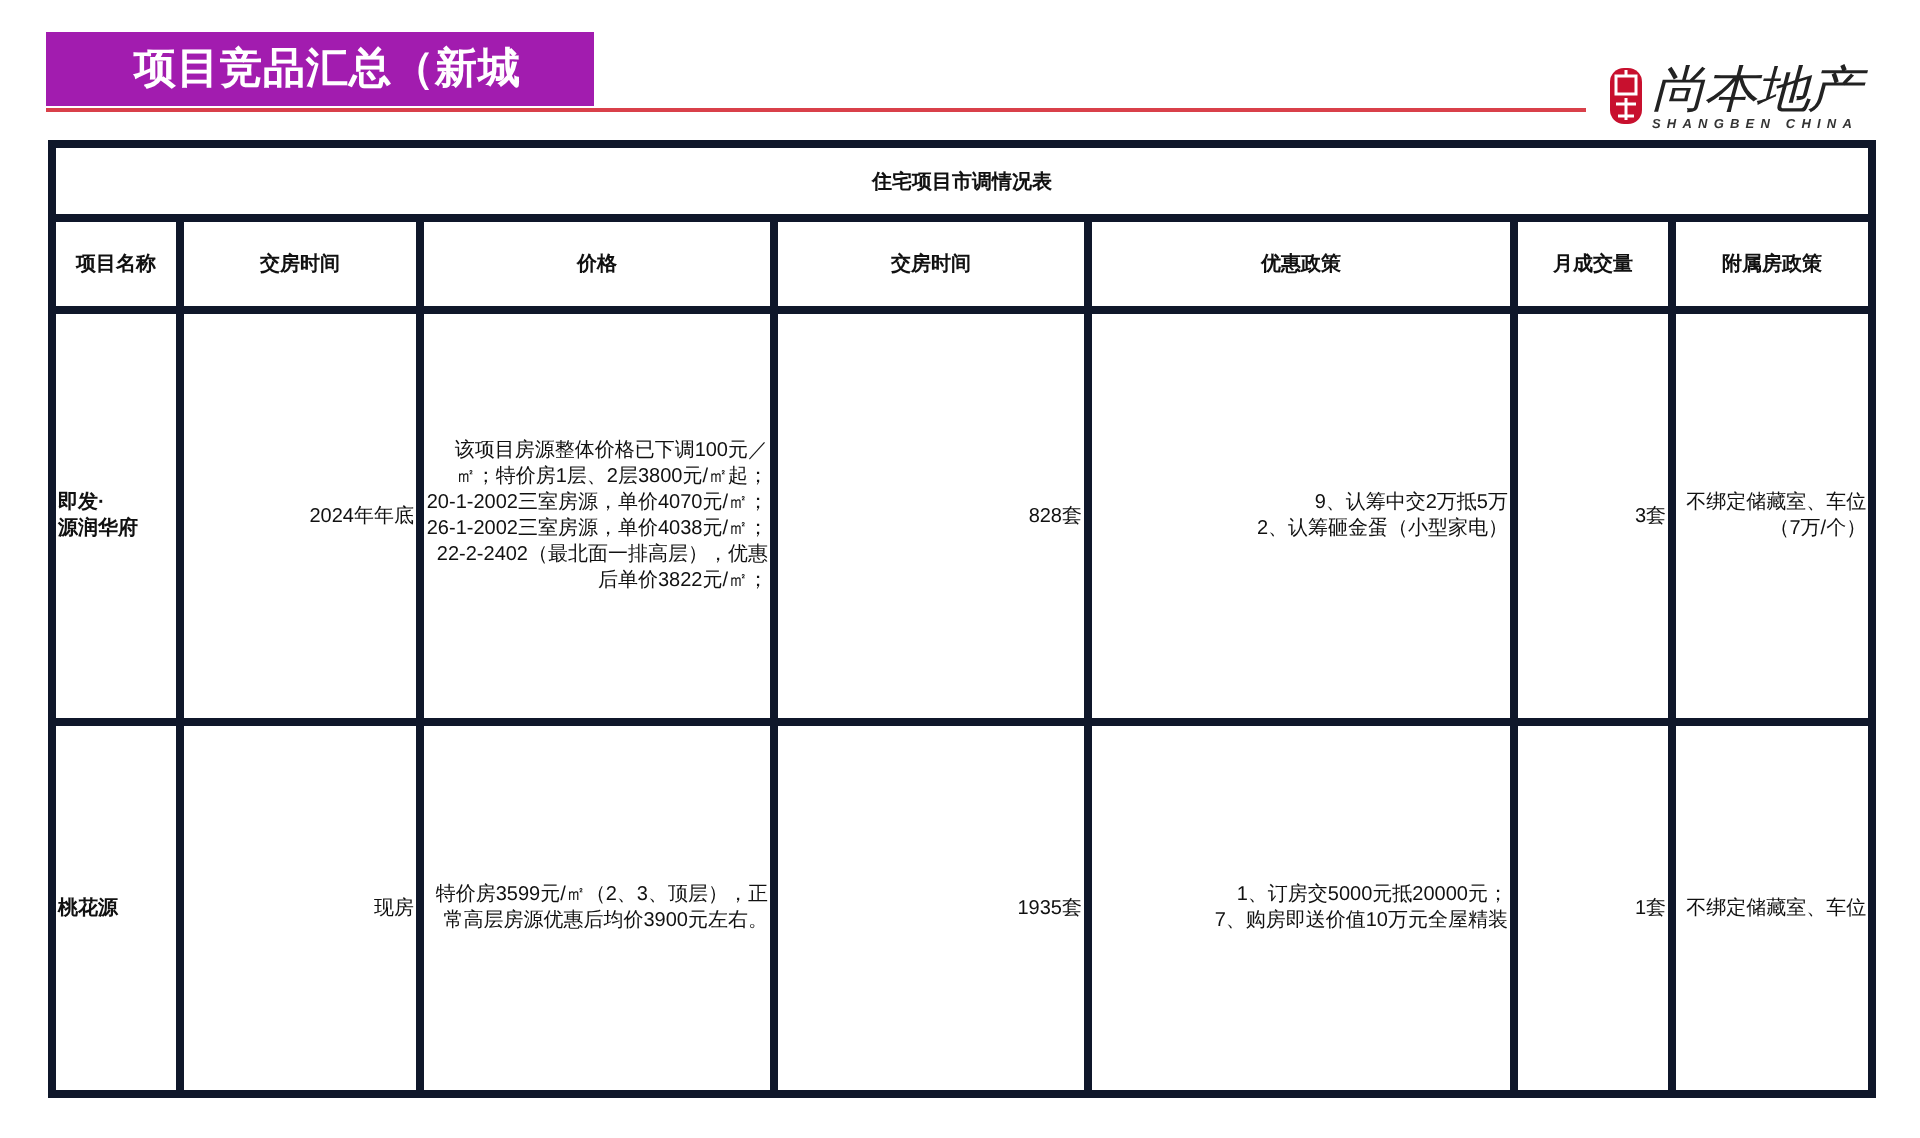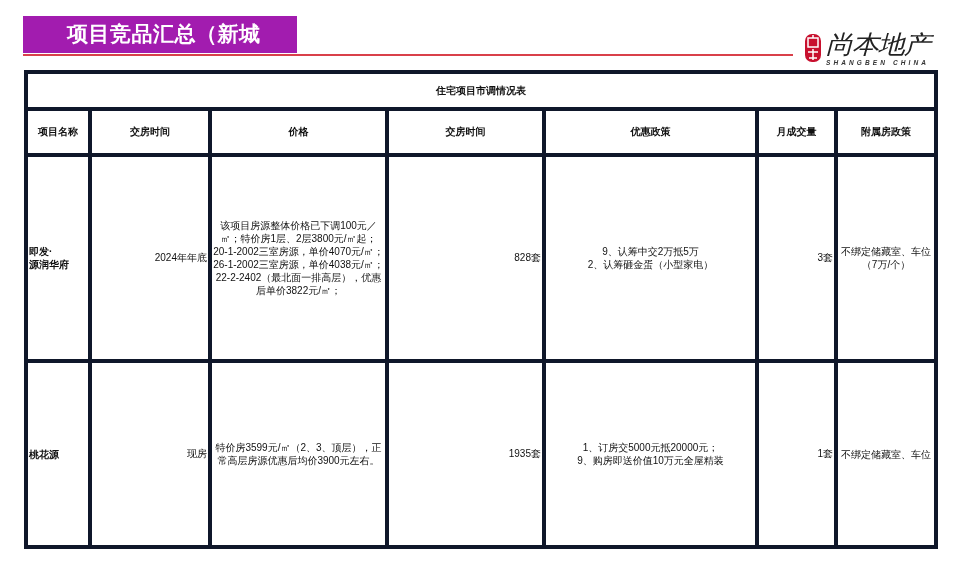--- a/index.html
+++ b/index.html
@@ -36,21 +36,21 @@
     table-layout:fixed; font-size:10px;
   }
   table.survey td, table.survey th {
     border:4px solid #0f172a; padding:0 1px;
   }
   .caption-row th { height:33px; font-weight:bold; font-size:10px; text-align:center; }
   .head-row th { height:42px; font-weight:bold; font-size:10px; text-align:center;font-family:Liberation Serif, serif; }
   .row1 td { height:202px; }
   .row2 td { height:182px; }
   td.c { text-align:right; vertical-align:middle; }
-  td.l { text-align:center; vertical-align:middle; line-height:13px; }
+  td.l { text-align:right; vertical-align:middle; line-height:13px; }
   td.name { font-weight:bold; text-align:left; line-height:13px; }
   .pre { white-space:pre-line; }
 </style>
 </head>
 <body>
 
 <div class="title-banner">项目竞品汇总（新城区）</div>
 <div class="title-rule"></div>
 
 <div class="logo">
@@ -102,18 +102,18 @@
 2、认筹砸金蛋（小型家电）</td>
     <td class="c">3套</td>
     <td class="l">不绑定储藏室、车位（7万/个）</td>
   </tr>
   <tr class="row2">
     <td class="name pre">桃花源</td>
     <td class="c">现房</td>
     <td class="l pre">特价房3599元/㎡（2、3、顶层），正常高层房源优惠后均价3900元左右。</td>
     <td class="c">1935套</td>
     <td class="l pre">1、订房交5000元抵20000元；
-9、购房即送价值10万元全屋精装</td>
+7、购房即送价值10万元全屋精装</td>
     <td class="c">1套</td>
     <td class="l">不绑定储藏室、车位</td>
   </tr>
 </tbody>
   </table>
 
 </body></html>

